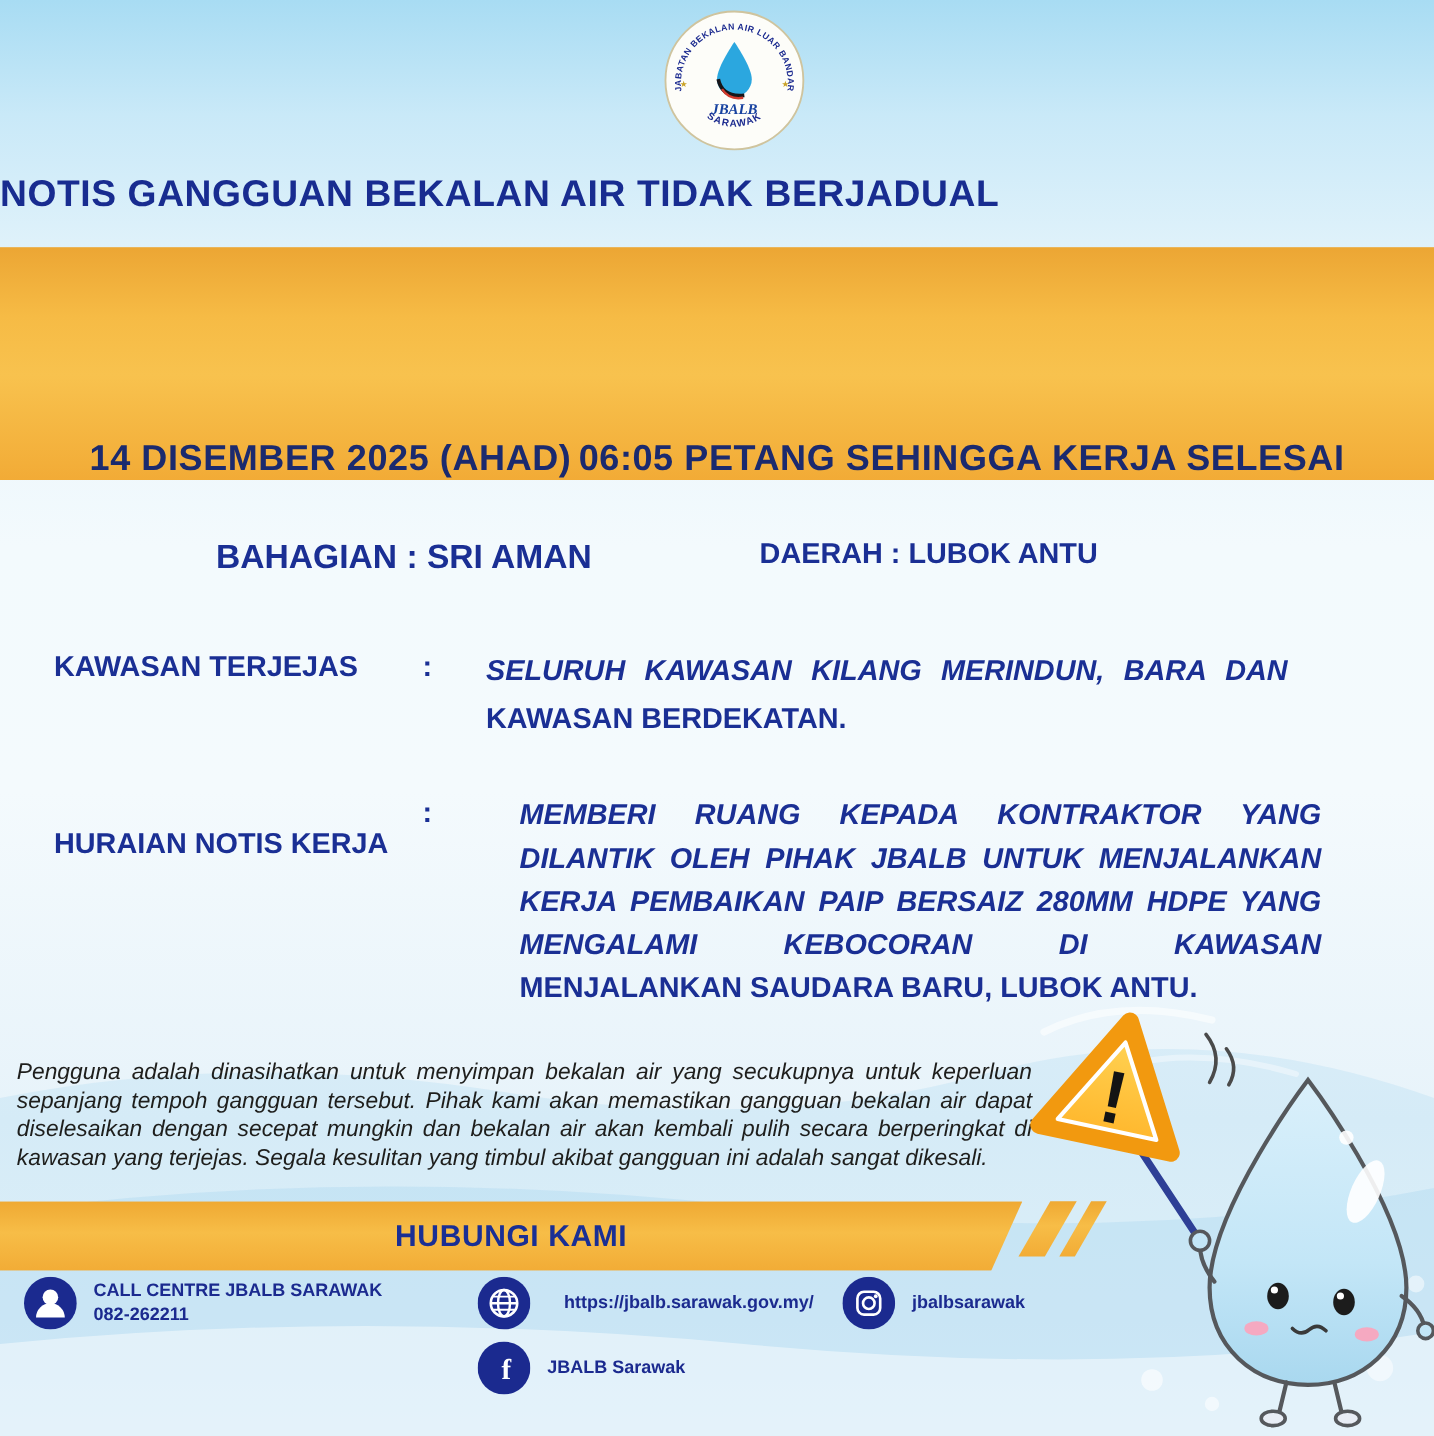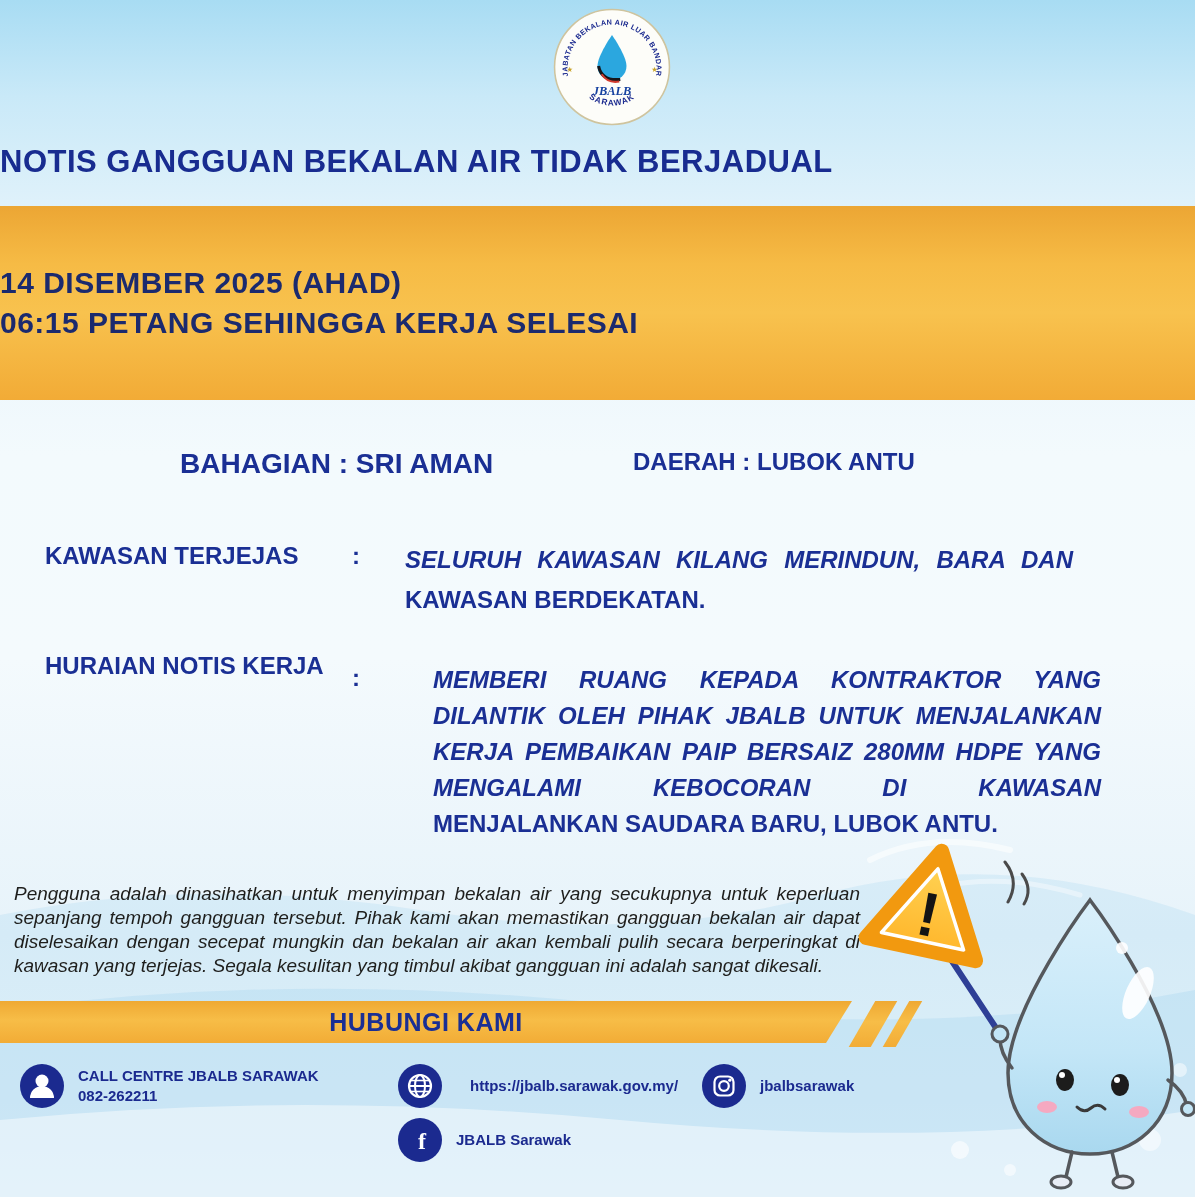--- a/index.html
+++ b/index.html
@@ -13,42 +13,42 @@
   .logo{position:absolute;left:553px;top:8px;width:118px;height:118px;}
   
   .title{
     position:absolute;left:0;top:144px;width:100%;
     font-size:31px;font-weight:bold;color:#182c90;letter-spacing:.5px;
   }
   
   .date-banner{
     position:absolute;left:0;top:206px;width:100%;height:194px;
     background:linear-gradient(180deg,#eca634 0%,#f6bb45 30%,#f8c24e 55%,#f2ab36 100%);
-    display:flex;flex-direction:column;justify-content:center;align-items:flex-start;gap:6px;
+    display:flex;flex-direction:row;justify-content:center;align-items:flex-end;gap:6px;
   }
   .date-line{font-size:30px;font-weight:bold;color:#1b2a6e;letter-spacing:.5px;}
   
   .region-bahagian{position:absolute;left:180px;top:448px;font-size:28px;font-weight:bold;color:#1a2f94;text-align:center;}
   .region-daerah{position:absolute;left:633px;top:448px;font-size:24px;font-weight:bold;color:#1a2f94;}
   
   .sec-label{position:absolute;left:45px;font-size:24px;font-weight:bold;color:#1a2f94;}
   .sec-colon{position:absolute;left:352px;font-size:24px;font-weight:bold;color:#1a2f94;}
   .sec-value{position:absolute;left:405px;width:668px;font-size:24px;font-weight:bold;color:#1a2f94;}
   .kw-label{top:542px;} .kw-colon{top:542px;} .kw-value{top:540px;line-height:40px;}
-  .hu-label{top:652px;} .hu-colon{top:664px;} .hu-value{top:662px;line-height:36px;margin-left:28px;}
+  .hu-label{top:690px;} .hu-colon{top:664px;} .hu-value{top:662px;line-height:36px;margin-left:28px;}
   .jline{text-align:justify;text-align-last:justify;font-style:italic;}
   .jline-last{text-align:left;}
   
   .advisory{
     position:absolute;left:14px;top:882px;width:846px;
     font-size:19px;font-style:italic;color:#1e1e1c;line-height:24px;text-align:justify;
   }
   
   .hubungi-bar{
-    position:absolute;left:0;top:1001px;width:852px;height:42px;
+    position:absolute;left:0;top:1001px;width:852px;height:58px;
     background:linear-gradient(180deg,#efa933 0%,#f7bd47 45%,#f2ac36 100%);
     clip-path:polygon(0 0,100% 0,calc(100% - 26px) 100%,0 100%);
     display:flex;align-items:center;justify-content:center;
   }
   .hubungi-text{font-size:25px;font-weight:bold;color:#1a2f94;letter-spacing:.5px;}
   .stripe{
     position:absolute;top:1001px;height:46px;
     background:linear-gradient(180deg,#efa933 0%,#f7bd47 45%,#f2ac36 100%);
     transform:skewX(-30deg);
   }
@@ -98,21 +98,21 @@
     <path d="M57,26 C57,26 43,46 43,56 a14,14 0 0 0 28,0 C71,46 57,26 57,26 Z" fill="#2ba7df"></path>
     <path d="M44,56 q3,15 21,13" stroke="#16161a" stroke-width="3" fill="none"></path>
     <path d="M47,64 q6,9 17,7" stroke="#d23b2e" stroke-width="2" fill="none"></path>
     <text x="57" y="84" text-anchor="middle" font-size="12" font-style="italic" font-weight="bold" fill="#1742a0" font-family="Liberation Serif, serif">JBALB</text>
   </svg>
 
   <div class="title">NOTIS GANGGUAN BEKALAN AIR TIDAK BERJADUAL</div>
 
   <div class="date-banner">
     <div class="date-line">14 DISEMBER 2025 (AHAD)</div>
-    <div class="date-line">06:15 PETANG SEHINGGA KERJA SELESAI</div>
+    <div class="date-line">06:05 PETANG SEHINGGA KERJA SELESAI</div>
   </div>
 
   <div class="region-bahagian">BAHAGIAN : SRI AMAN</div>
   <div class="region-daerah">DAERAH : LUBOK ANTU</div>
 
   <div class="sec-label kw-label">KAWASAN TERJEJAS</div>
   <div class="sec-colon kw-colon">:</div>
   <div class="sec-value kw-value">
     <div class="jline">SELURUH KAWASAN KILANG MERINDUN, BARA DAN</div>
     <div class="jline-last">KAWASAN BERDEKATAN.</div>

